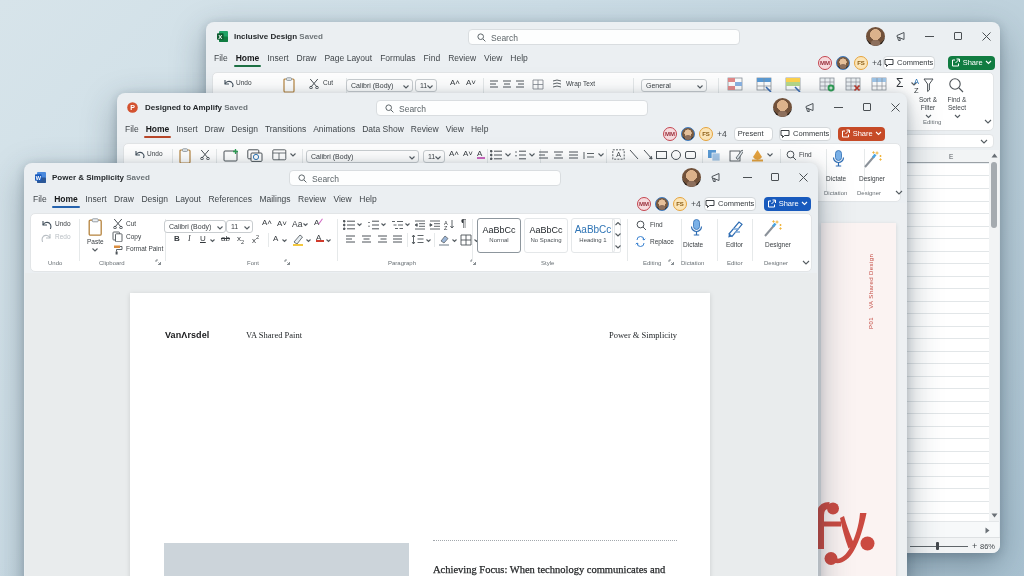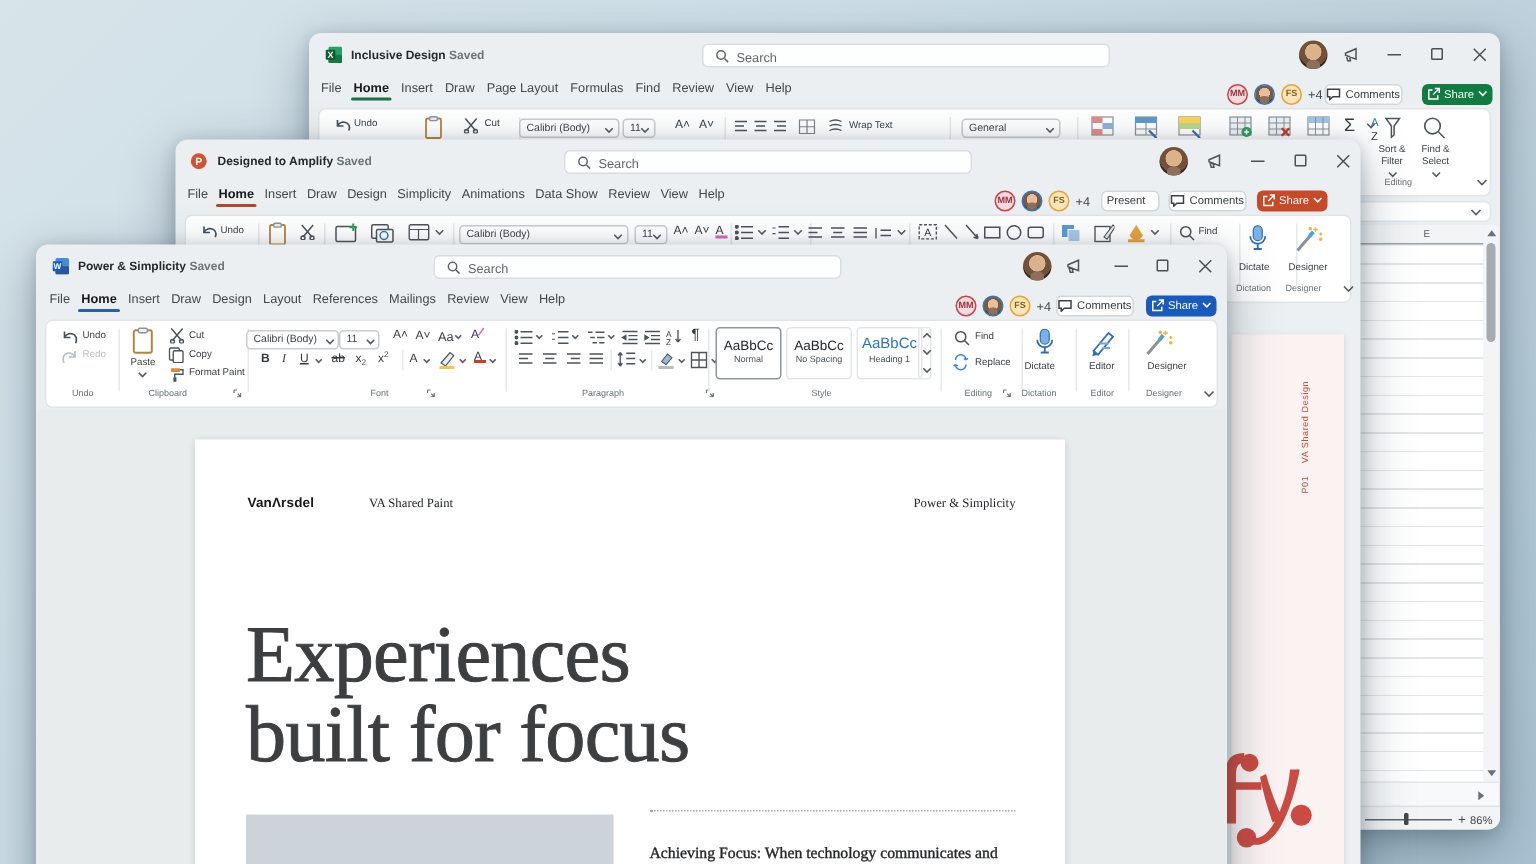--- a/index.html
+++ b/index.html
@@ -260,21 +260,21 @@
   <svg class="i" style="left:774px;top:10px" width="9" height="9" viewBox="0 0 9 9">
         <path d="M0.5 0.5 L8.5 8.5 M8.5 0.5 L0.5 8.5" stroke="#4a4f53" stroke-width="1"></path>
       </svg>
 
   <div class="tabs" style="left:8px;gap:7px">
     <span>File</span>
         <b>Home<i style="position:absolute;left:-2px;right:-2px;bottom:-4px;height:2.5px;background:#b7472a;border-radius:2px"></i></b>
         <span>Insert</span>
         <span>Draw</span>
         <span>Design</span>
-        <span>Simplicity</span>
+        <span>Transitions</span>
         <span>Animations</span>
         <span>Data Show</span>
         <span>Review</span>
         <span>View</span>
         <span>Help</span>
   </div>
   <div class="rrow" style="left:546px">
     <span class="avi avmm">MM</span>
         <span class="av14"></span>
         <span class="avi avfs">FS</span>
@@ -782,21 +782,20 @@
     <svg class="chev i" style="left:771px;top:46px" width="8" height="5" viewBox="0 0 8 5">
           <path d="M1 1 L4 4 L7 1"></path>
         </svg>
   </div>
 
   <div style="position:absolute;left:1px;right:1px;top:110px;bottom:0;background:#e9eced;overflow:hidden">
     <div style="position:absolute;left:105px;top:20px;width:580px;height:420px;background:#fff;box-shadow:0 1px 5px rgba(0,0,0,.13)">
       <span style="position:absolute;left:35px;top:37px;font-size:9px;font-weight:700;color:#18191b;letter-spacing:0.1px">VanΛrsdel</span>
       <span style="position:absolute;left:116px;top:37px;font-size:8.5px;font-family:'Liberation Serif',serif;color:#23272a">VA Shared Paint</span>
       <span style="position:absolute;right:33px;top:37px;font-size:8.5px;font-family:'Liberation Serif',serif;color:#23272a">Power &amp; Simplicity</span>
-      <div style="position:absolute;left:34px;top:117px;font-size:53.5px;line-height:53px;font-family:'Liberation Serif',serif;color:#3d3e40;letter-spacing:-0.5px;-webkit-text-stroke:0.6px #3d3e40">Experiences<br>built for focus</div>
       <div style="position:absolute;left:34px;top:250px;width:245px;height:170px;background:#ccd4da"></div>
       <div style="position:absolute;left:303px;top:247px;width:244px;border-top:1.5px dotted #a3a8ad"></div>
       <div style="position:absolute;left:303px;top:268px;width:246px;font-size:10.5px;line-height:18px;font-family:'Liberation Serif',serif;color:#26282a;-webkit-text-stroke:0.25px #26282a">Achieving Focus: When technology communicates and aligns to the way people naturally think and work.</div>
     </div>
   </div>
 </div>
 
 </div>
 
 </body></html>

